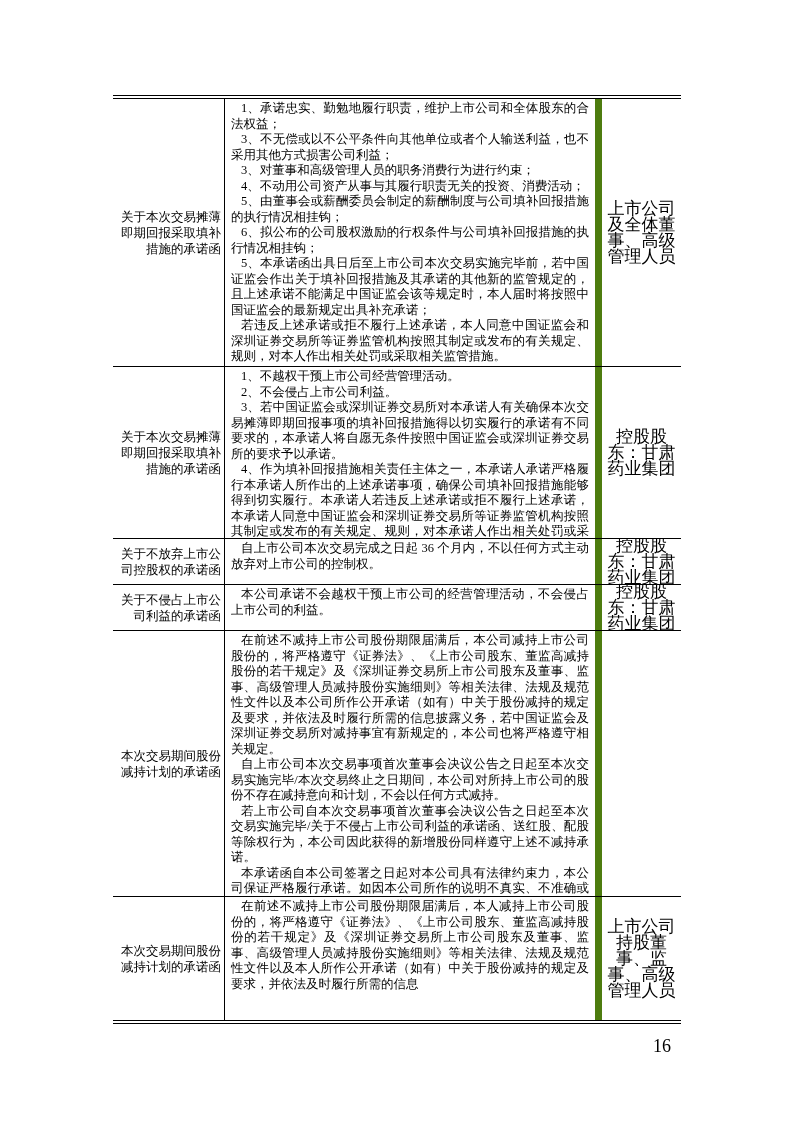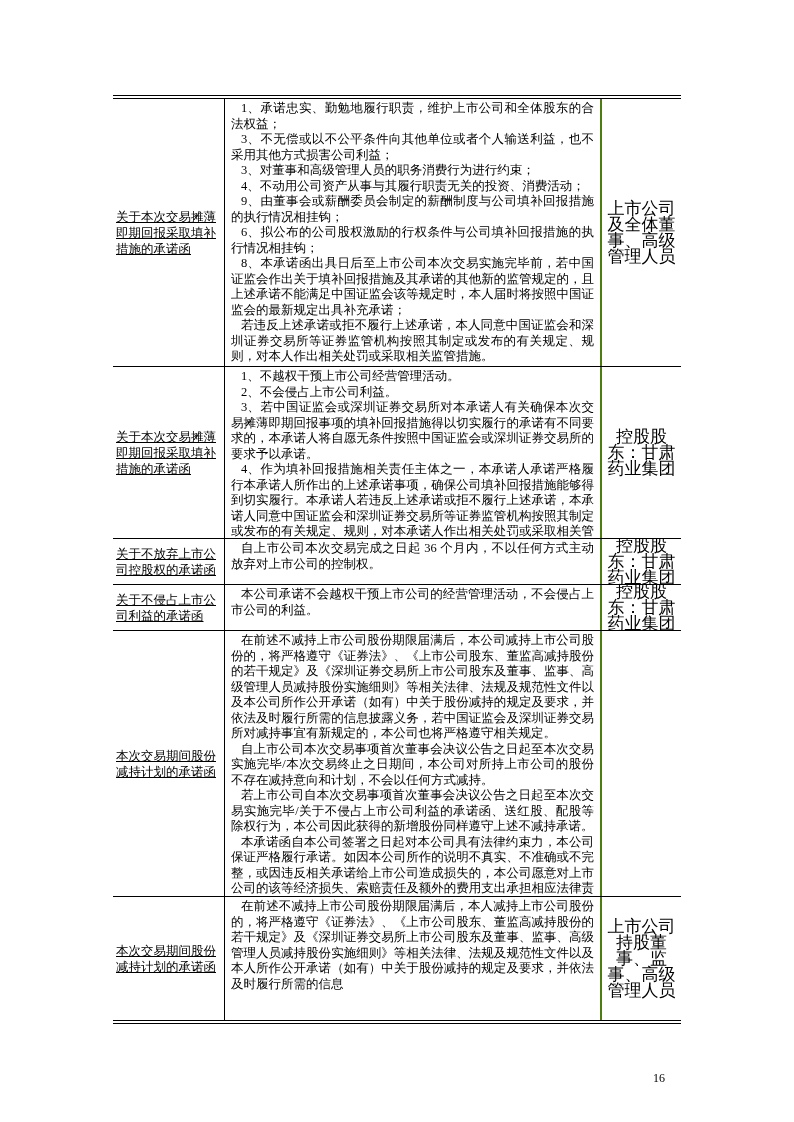--- a/index.html
+++ b/index.html
@@ -30,30 +30,29 @@
     overflow: hidden;
     border-top: 1px solid #000;
   }
   .trow.first { border-top: none; }
   .cell { overflow: hidden; }
   .c1 {
     width: 111px;
     display: flex;
     align-items: center;
     justify-content: center;
-    text-align: left;
+    text-align: right;
     font-size: 12.5px;
     line-height: 16px;
     padding: 2px 3px;
-    text-decoration: underline;
   }
   .c2 {
     width: 378px;
     border-left: 1px solid #000;
-    border-right: 2px solid #4d7c0f;
+    border-right: 7px solid #4d7c0f;
     padding: 2px 6px 1px 6px;
     font-size: 12.5px;
     line-height: 15.5px;
     text-align: justify;
   }
   .c2 p { text-indent: 0.8em; margin: 0; }
   .c3 {
     width: 79px;
     display: flex;
     align-items: center;
@@ -65,44 +64,44 @@
   }
   .h1 { height: 267px; }
   .h2 { height: 172px; }
   .h3 { height: 46px; }
   .h4 { height: 46px; }
   .h5 { height: 266px; }
   .h6 { height: 124px; }
   .page-number {
     position: absolute;
     left: 653px;
-    top: 1070px;
-    font-size: 12px;
+    top: 1038px;
+    font-size: 18px;
     line-height: 16px;
   }
 </style>
 </head>
 <body>
 
 <div class="page">
   <div class="doc-table">
     <div class="double-rule"></div>
 
     <div class="trow first h1">
       <div class="cell c1">
         <div>关于本次交易摊薄即期回报采取填补措施的承诺函</div>
       </div>
       <div class="cell c2">
         <p>1、承诺忠实、勤勉地履行职责，维护上市公司和全体股东的合法权益；</p>
         <p>3、不无偿或以不公平条件向其他单位或者个人输送利益，也不采用其他方式损害公司利益；</p>
         <p>3、对董事和高级管理人员的职务消费行为进行约束；</p>
         <p>4、不动用公司资产从事与其履行职责无关的投资、消费活动；</p>
-        <p>9、由董事会或薪酬委员会制定的薪酬制度与公司填补回报措施的执行情况相挂钩；</p>
+        <p>5、由董事会或薪酬委员会制定的薪酬制度与公司填补回报措施的执行情况相挂钩；</p>
         <p>6、拟公布的公司股权激励的行权条件与公司填补回报措施的执行情况相挂钩；</p>
-        <p>8、本承诺函出具日后至上市公司本次交易实施完毕前，若中国证监会作出关于填补回报措施及其承诺的其他新的监管规定的，且上述承诺不能满足中国证监会该等规定时，本人届时将按照中国证监会的最新规定出具补充承诺；</p>
+        <p>5、本承诺函出具日后至上市公司本次交易实施完毕前，若中国证监会作出关于填补回报措施及其承诺的其他新的监管规定的，且上述承诺不能满足中国证监会该等规定时，本人届时将按照中国证监会的最新规定出具补充承诺；</p>
         <p>若违反上述承诺或拒不履行上述承诺，本人同意中国证监会和深圳证券交易所等证券监管机构按照其制定或发布的有关规定、规则，对本人作出相关处罚或采取相关监管措施。</p>
       </div>
       <div class="cell c3">
         <div>上市公司及全体董事、高级管理人员</div>
       </div>
     </div>
 
     <div class="trow h2">
       <div class="cell c1">
         <div>关于本次交易摊薄即期回报采取填补措施的承诺函</div>

